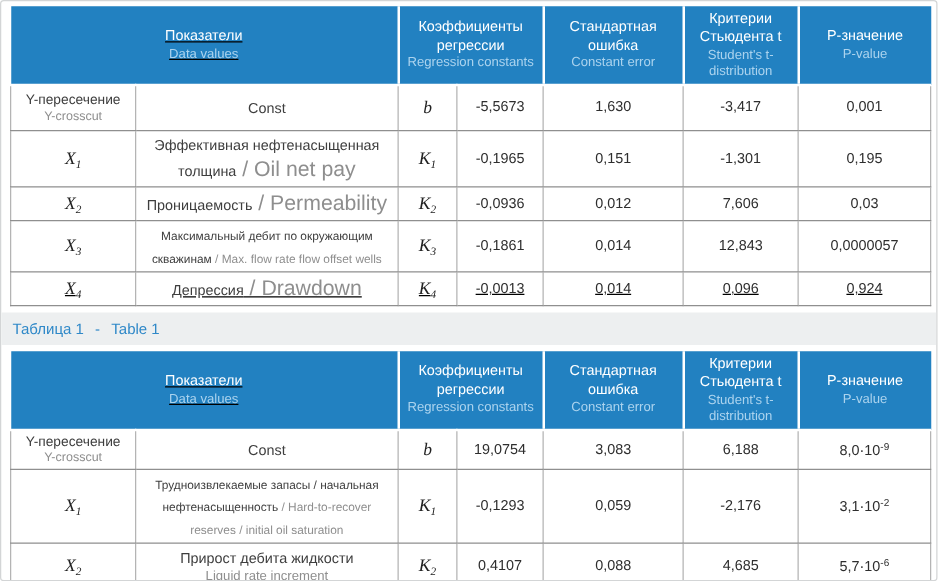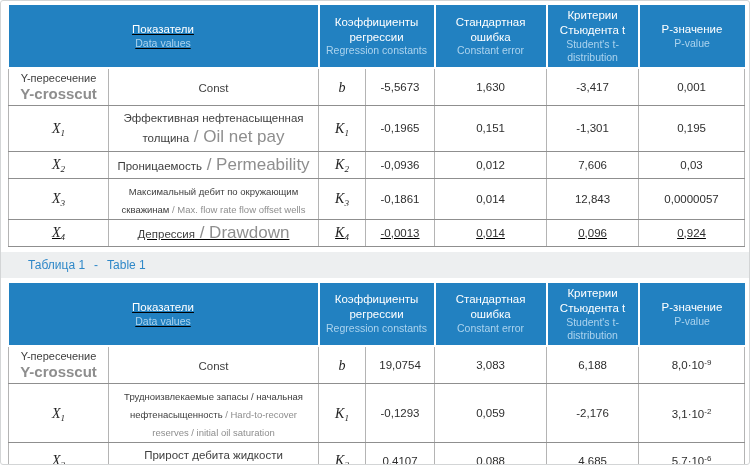--- a/index.html
+++ b/index.html
@@ -30,34 +30,34 @@
   .hen { color:#abd3ee; font-size:10.5px; line-height:1.25; text-align:center; }
 
   tbody td {
     border:1px solid #b4b4b4;
     border-bottom:1px solid #8f8f8f;
     text-align:center;
     vertical-align:middle;
     padding:2px 6px;
   }
   .vru { font-size:11px; color:#3e3e3e; line-height:1.3; }
-  .ven { font-size:15px; color:#8e8e8e; line-height:1.2;font-weight:bold; }
+  .ven { font-size:10px; color:#8e8e8e; line-height:1.2; }
   .sym { font-family:"Liberation Serif", serif; font-style:italic; font-size:14px; color:#222; }
   .ssub { font-family:"Liberation Serif", serif; font-style:italic; font-size:9px; color:#222; vertical-align:-3px; }
   .dru { font-size:11.5px; color:#3e3e3e; line-height:1.3; }
   .den { font-size:17px; color:#8e8e8e; line-height:1.3; }
   .small .dru, .small .den { font-size:9.5px; line-height:1.35; }
   .stack .den { display:block; font-size:10.5px; }
   .c-num { font-size:11.5px; color:#2e2e2e; }
   .pexp { font-size:8px; color:#2e2e2e; vertical-align:4px; }
 
   .caption {
     background:#edeff0;
     display:flex; align-items:center;
-    padding-left:27px;
+    padding-left:9px;
     color:#2f88c8;
     font-size:12px;
   }
   .cap1 { height:26px; margin-top:5px; }
   .caption .dash { margin:0 9px; }
 </style>
 </head>
 <body>
 
 <table class="t1">

